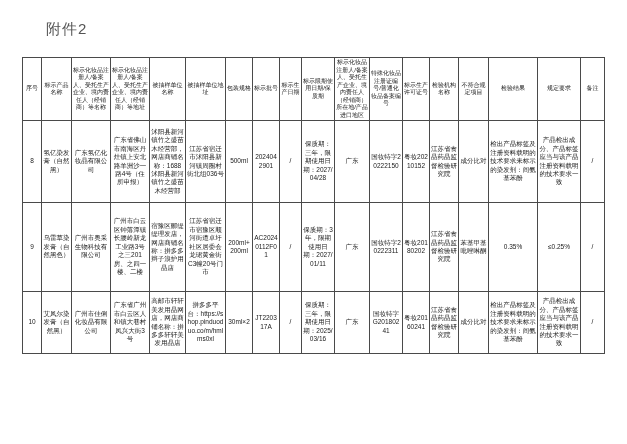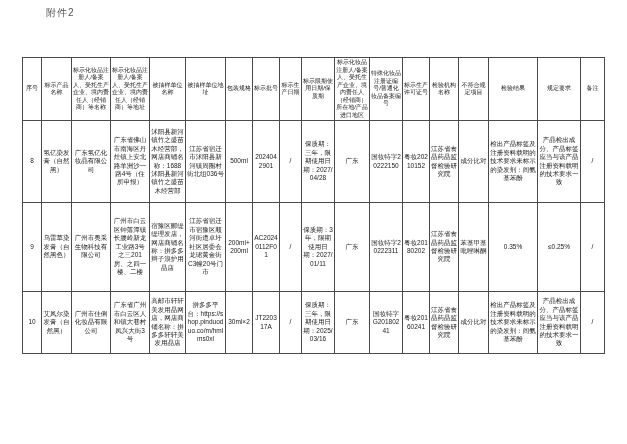--- a/index.html
+++ b/index.html
@@ -6,22 +6,22 @@
   .screen{
     position:relative;
     width:627px;height:444px;
     background:#ffffff;
     font-family:"Liberation Sans","DejaVu Sans",sans-serif;
     color:#222;
     overflow:hidden;
   }
   .attachment-label{
     position:absolute;
-    left:46px;top:6px;
-    font-size:10px;
+    left:46px;top:20px;
+    font-size:15px;
     color:#555;
     letter-spacing:1px;
   }
   table.insp{
     position:absolute;
     left:22px;top:57px;
     width:582px;
     table-layout:fixed;
     border-collapse:collapse;
   }

